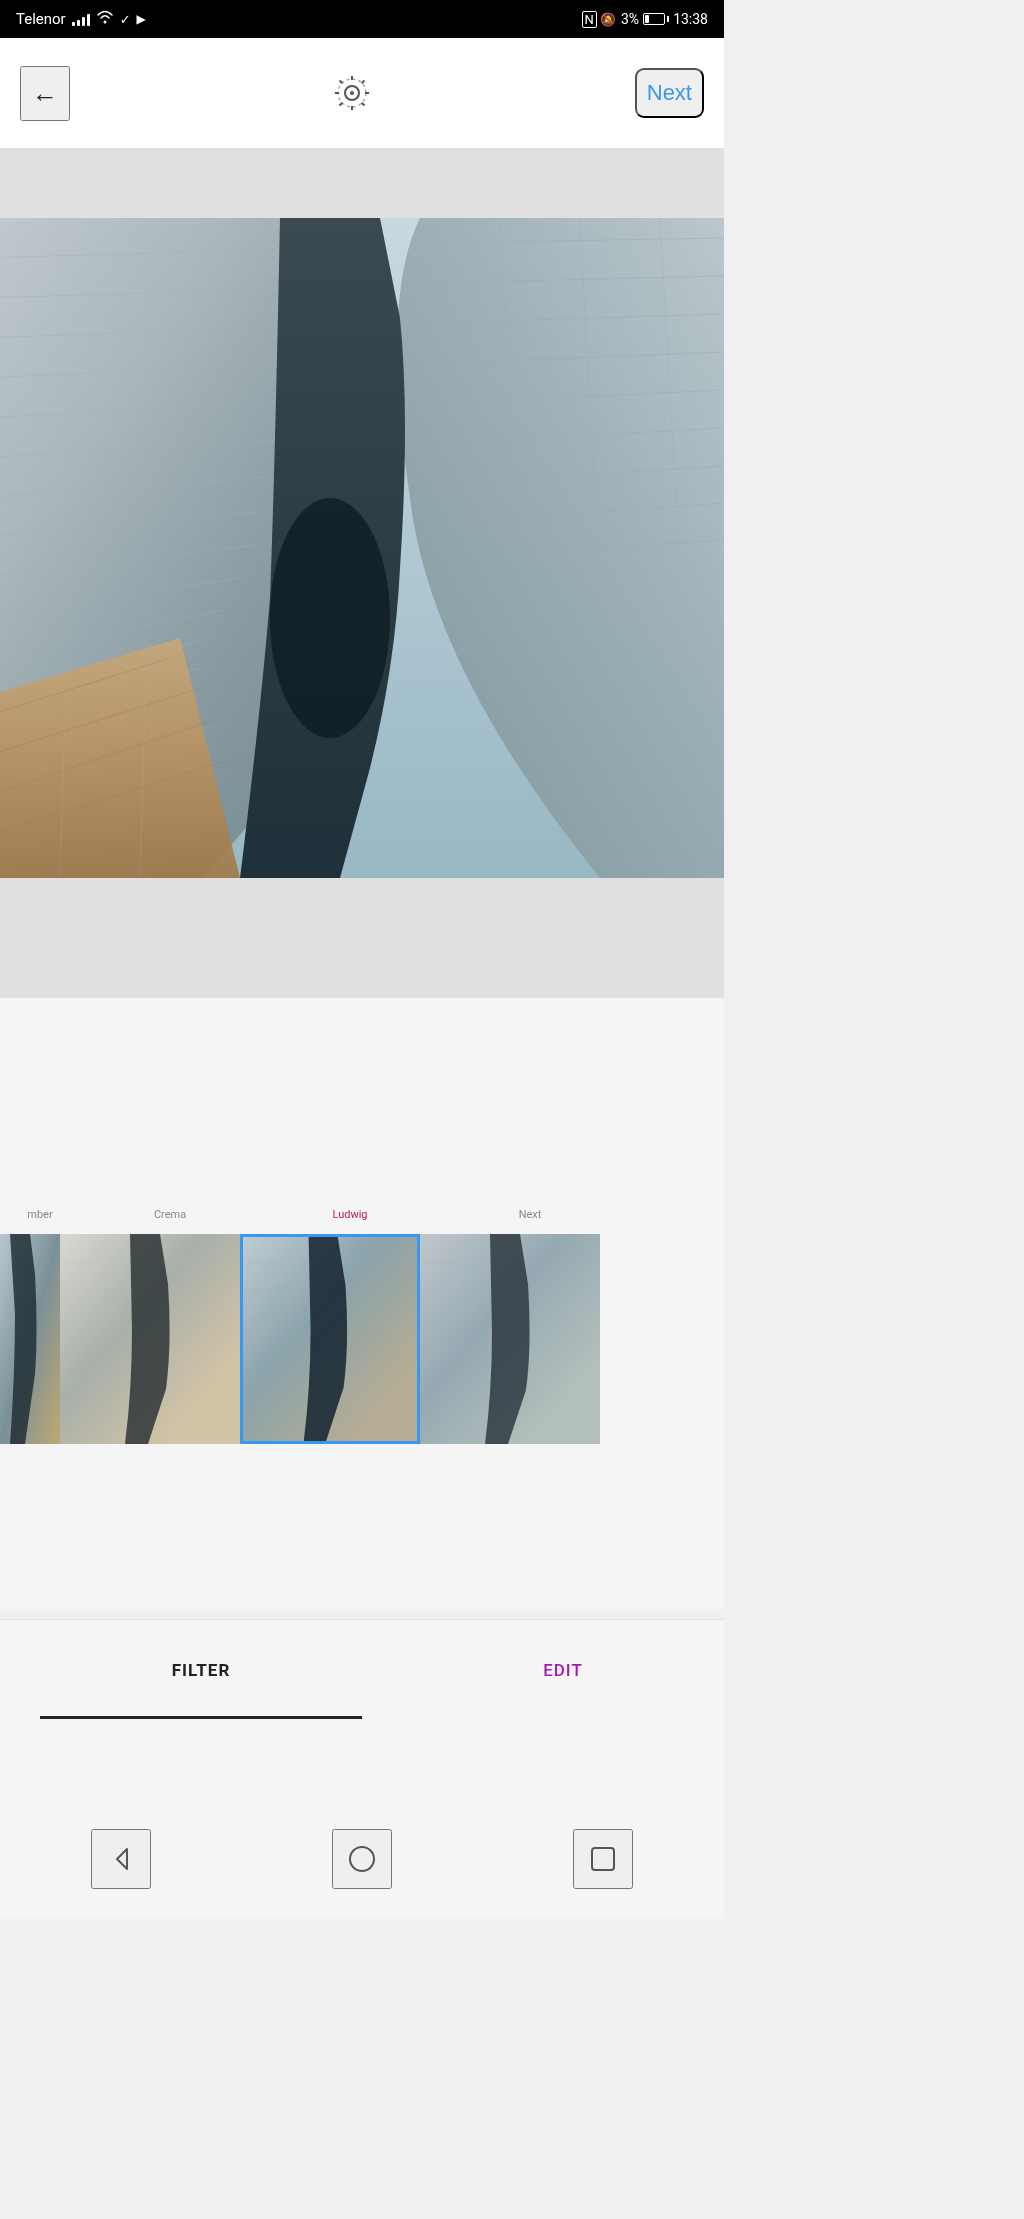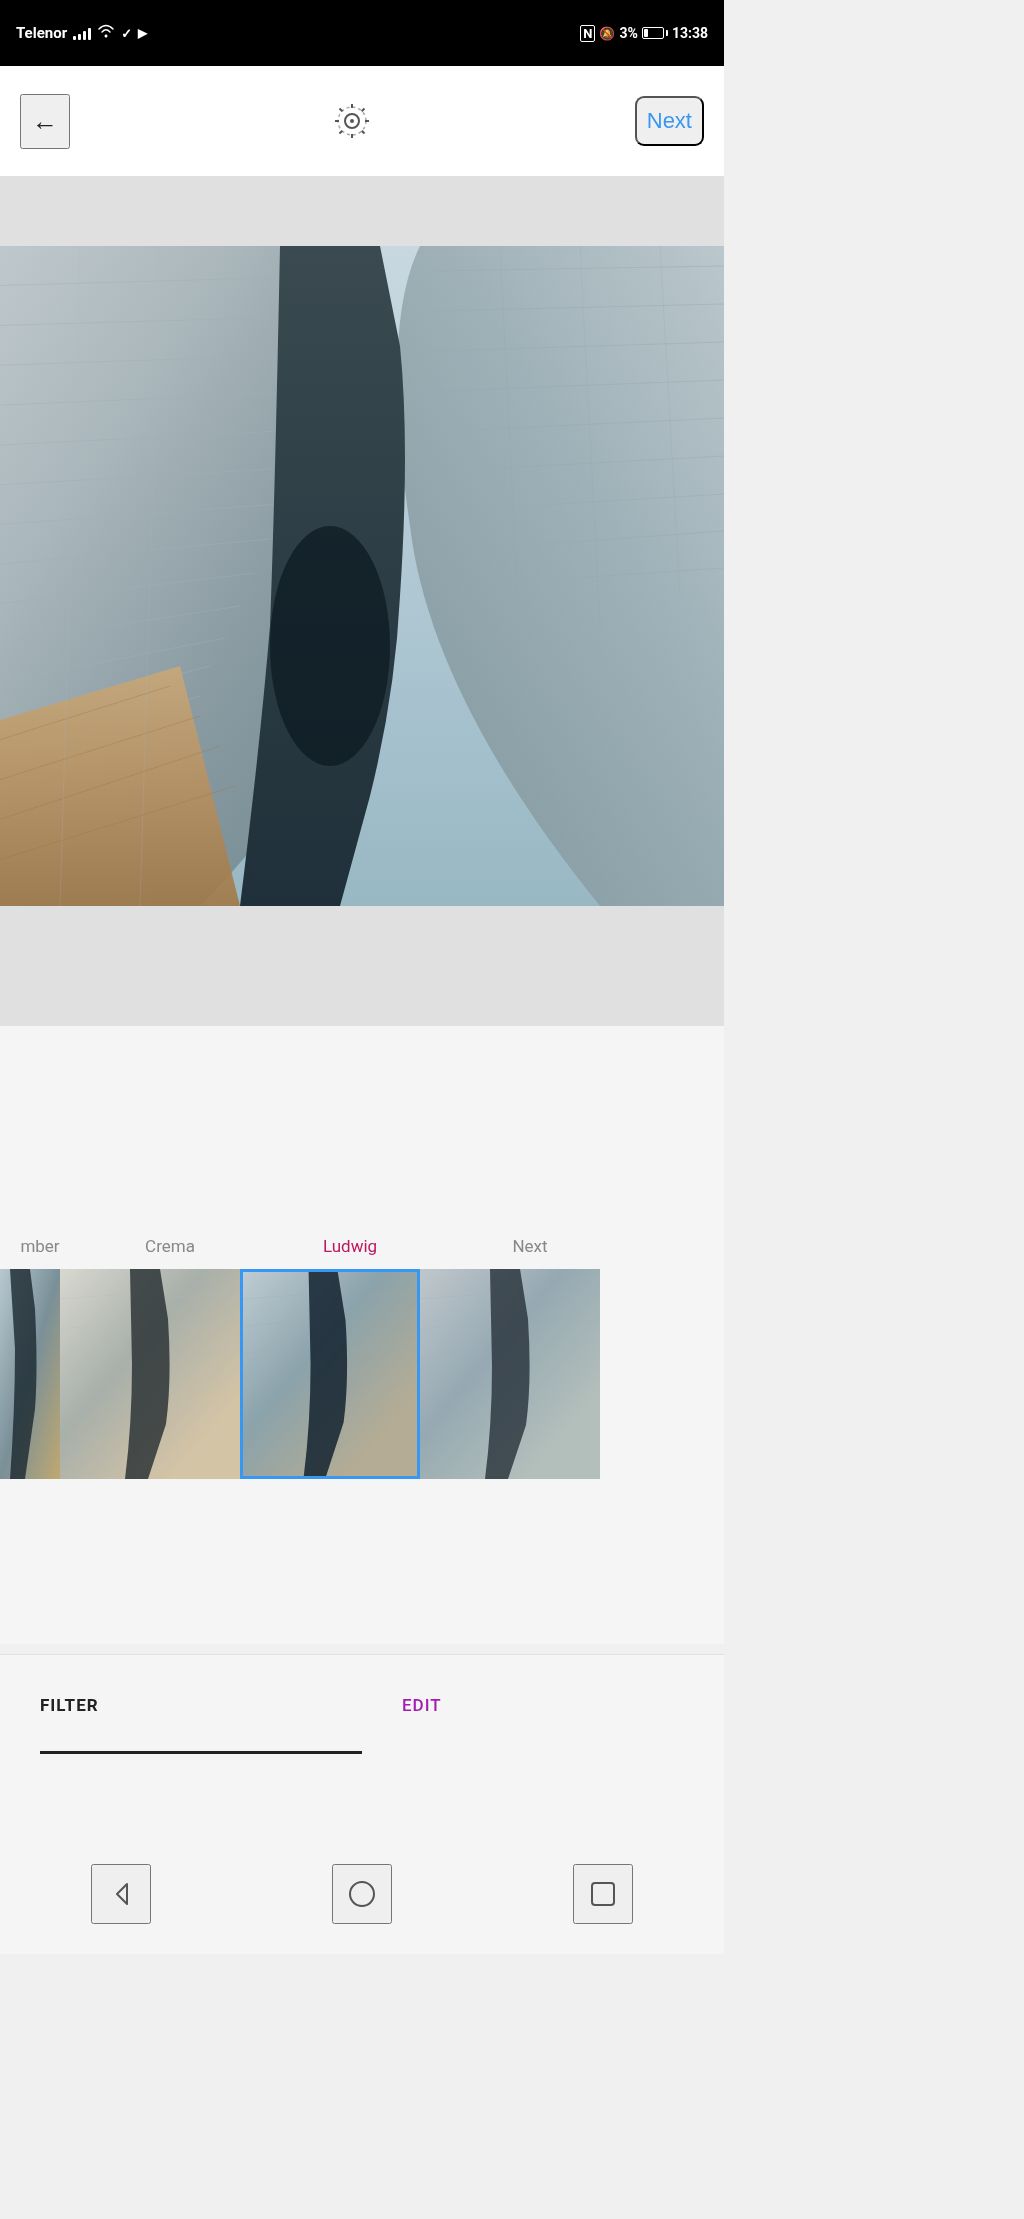--- a/index.html
+++ b/index.html
@@ -9,29 +9,29 @@
       width: 724px;
       min-height: 2219px;
       background: #f0f0f0;
       font-family: -apple-system, BlinkMacSystemFont, 'Segoe UI', Roboto, sans-serif;
       overflow-x: hidden;
     }
 
     
     .status-bar {
       width: 100%;
-      height: 66px;
+      height: 38px;
       background: #000;
       display: flex;
       align-items: center;
       justify-content: space-between;
       padding: 0 16px;
       color: #fff;
       font-size: 15px;
-      font-weight: 700;
+      font-weight: 400;
     }
     .status-left { display: flex; align-items: center; gap: 6px; }
     .status-right { display: flex; align-items: center; gap: 4px; font-size: 14px; }
 
     
     .signal-bars { display: flex; align-items: flex-end; gap: 2px; height: 14px; }
     .signal-bars span {
       background: #fff;
       border-radius: 1px;
       width: 3px;
@@ -142,21 +142,21 @@
       display: flex;
       flex-direction: row;
       align-items: center;
       padding: 10px 0 8px 0;
       overflow: hidden;
     }
 
     .filter-name {
       flex: 0 0 180px;
       text-align: center;
-      font-size: 17px;
+      font-size: 11px;
       color: #888;
       font-weight: 400;
       cursor: pointer;
     }
     .filter-name.active {
       color: #be185d;
       font-weight: 400;
     }
     .filter-name.partial-left {
       flex: 0 0 80px;
@@ -214,21 +214,21 @@
       flex-direction: row;
       align-items: stretch;
       border-top: 1px solid #e0e0e0;
       margin-top: 10px;
     }
 
     .tab-item {
       flex: 1;
       display: flex;
       align-items: center;
-      justify-content: flex-start;
+      justify-content: center;
       cursor: pointer;
       position: relative;
       margin-left: 40px;
     }
 
     .tab-item.active::after {
       content: '';
       position: absolute;
       bottom: 0;
       left: 0;

